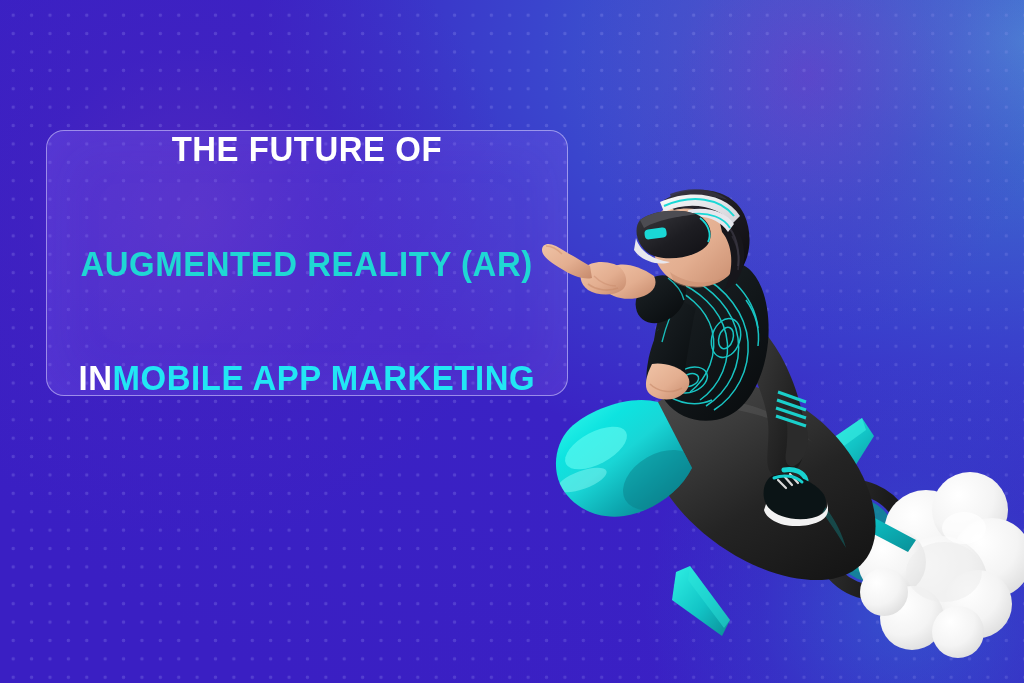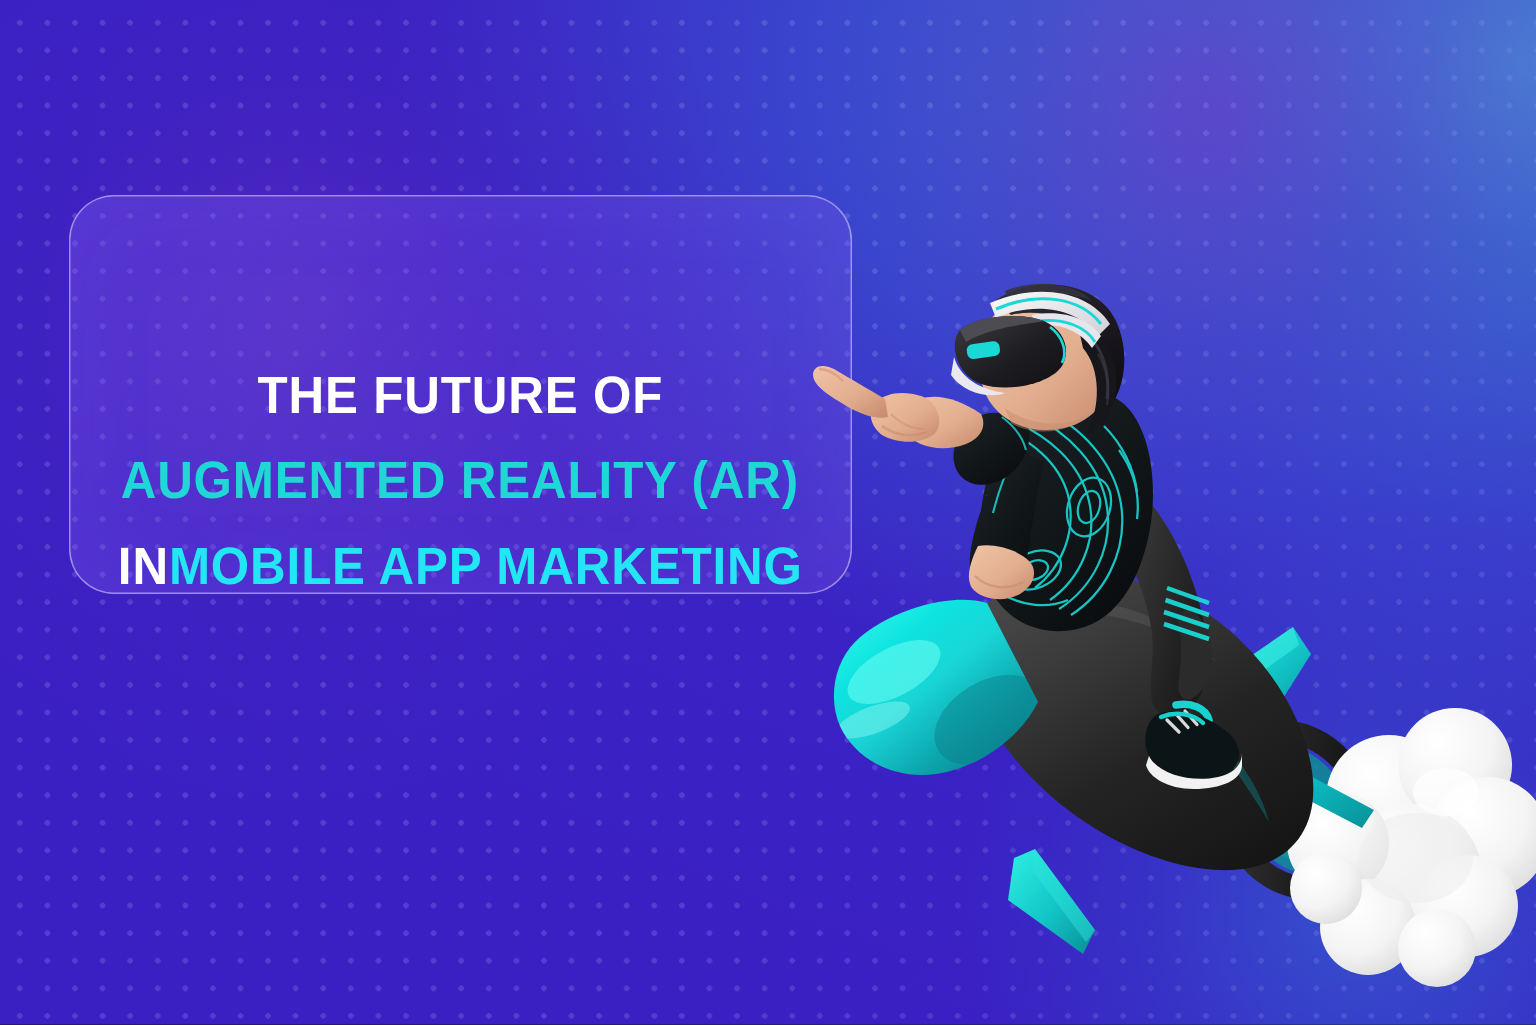--- a/index.html
+++ b/index.html
@@ -38,25 +38,25 @@
     background-position:4px 6px;
   }
   .bg-dots-fade{
     position:absolute;inset:0;
     background:linear-gradient(115deg, rgba(0,0,0,0) 0%, rgba(0,0,0,0) 52%, rgba(58,34,198,.18) 72%, rgba(50,70,200,.18) 100%);
   }
 
   
   .title-card{
     position:absolute;left:46px;top:130px;width:522px;height:266px;
-    border-radius:30px;
+    border-radius:18px;
     border:1.5px solid rgba(214,208,255,.58);
     background:linear-gradient(125deg, rgba(128,96,240,.30) 0%, rgba(118,82,236,.26) 45%, rgba(136,88,226,.22) 100%);
     box-shadow:inset 0 0 60px rgba(150,120,255,.10);
-    display:flex;flex-direction:column;justify-content:flex-end;align-items:center;
+    display:flex;flex-direction:column;justify-content:space-between;align-items:center;
   }
   .title-card .line{
     font-weight:bold;
     letter-spacing:.6px;
     line-height:1.0;
     text-align:center;
     white-space:nowrap;
     transform:scaleX(.94);
   }
   .line-1{font-size:35px;color:#ffffff;margin-bottom:22px;}

